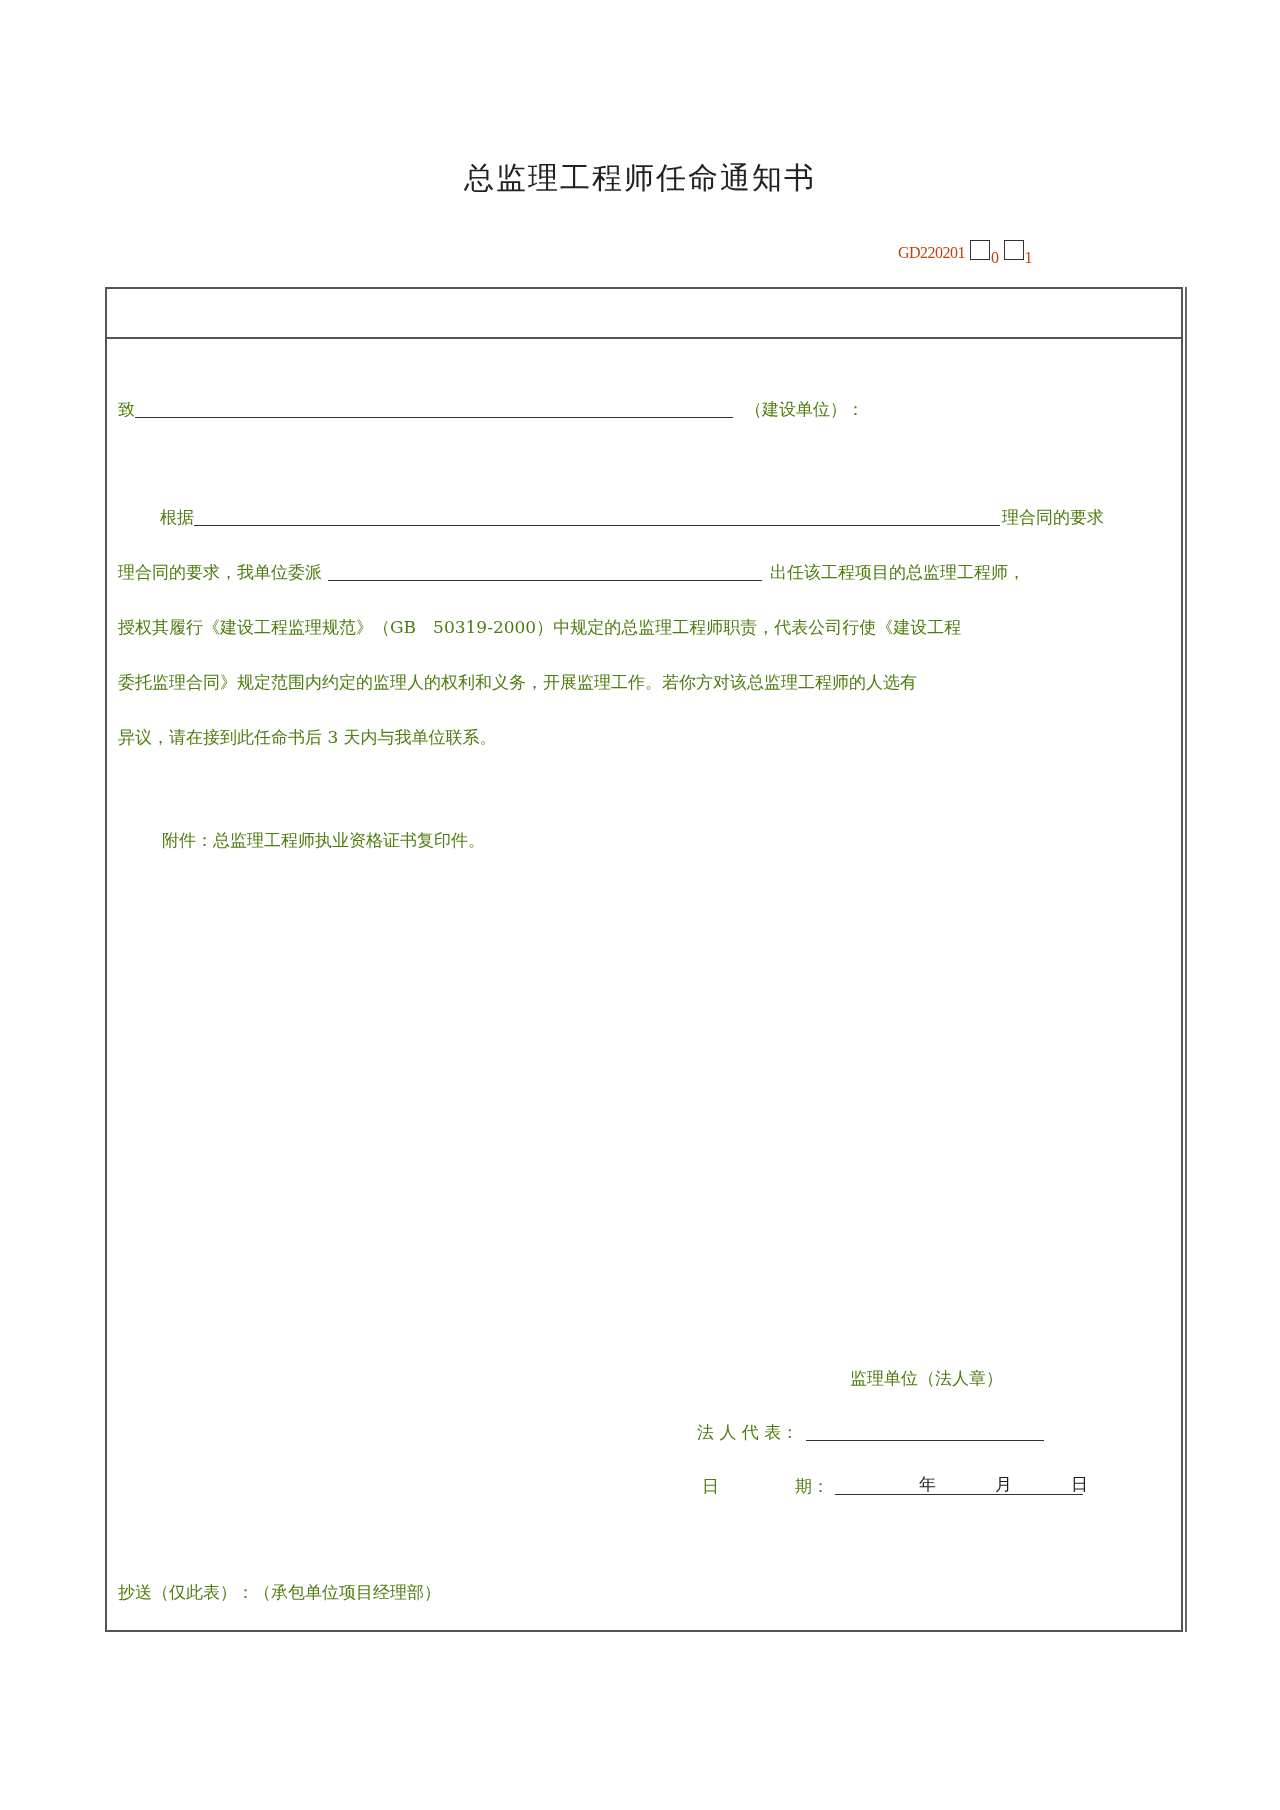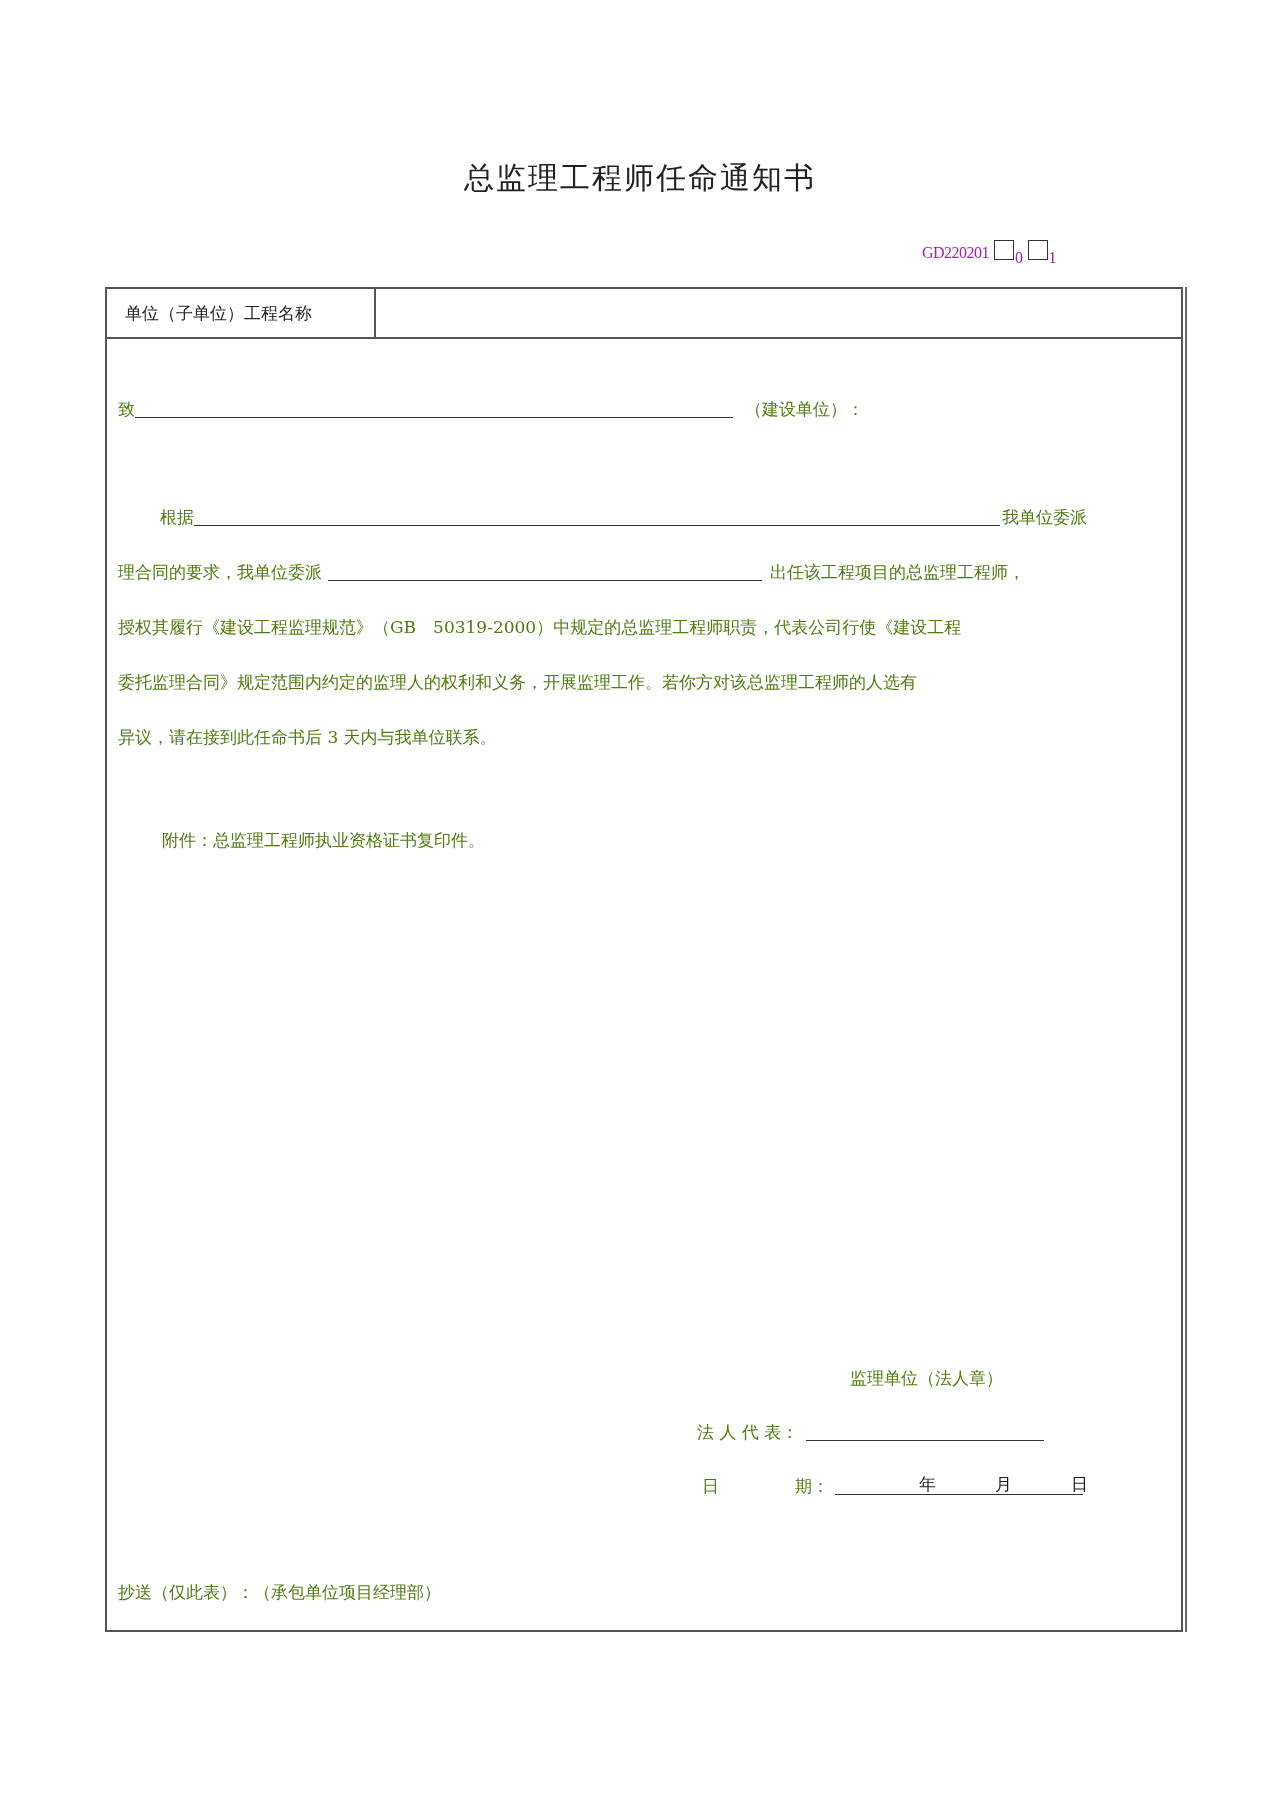--- a/index.html
+++ b/index.html
@@ -7,22 +7,22 @@
     width: 1280px; height: 1810px; position: relative; overflow: hidden;
     font-family: "DejaVu Serif", "Liberation Serif", serif;
     color: #1a1a1a;
   }
   .abs { position: absolute; white-space: nowrap; }
   .title {
     left: 0; width: 1280px; top: 158px; text-align: center;
     font-size: 30px; letter-spacing: 2px; color: #222;
   }
   .code {
-    left: 898px; top: 240px; font-size: 16px; color: #a21caf;
-    font-family: "Liberation Serif", serif; letter-spacing: -0.5px; margin-left: 24px;
+    left: 898px; top: 240px; font-size: 16px; color: #c2410c;
+    font-family: "Liberation Serif", serif; letter-spacing: -0.5px;
   }
   .code .box {
     display: inline-block; width: 18px; height: 18px; border: 1.5px solid #333;
     vertical-align: -2px; margin: 0 1px 0 5px;
   }
   .code .sub { font-size: 16px; vertical-align: -5px; }
   .table-frame {
     position: absolute; left: 105px; top: 287px; width: 1078px; height: 1345px;
     border: 2px solid #555; box-sizing: border-box;
   }
@@ -53,31 +53,30 @@
 <body>
 
 <div class="abs title">总监理工程师任命通知书</div>
 
 <div class="abs code">
   <span>GD220201</span><span class="box"></span><span class="sub">0</span><span class="box"></span><span class="sub">1</span>
 </div>
 
 <div class="table-frame">
   <div class="header-row">
-    <div class="header-label">单位（子单位）工程名称</div>
     <div class="header-value"></div>
   </div>
 </div>
 
 <div class="abs txt" style="left:118px; top:398px;">
   <span>致</span><span class="uline" style="width:598px;"></span><span style="margin-left:12px;">（建设单位）：</span>
 </div>
 
 <div class="abs txt" style="left:160px; top:506px;">
-  <span>根据</span><span class="uline" style="width:806px;"></span><span style="margin-left:2px;">我单位委派</span>
+  <span>根据</span><span class="uline" style="width:806px;"></span><span style="margin-left:2px;">理合同的要求</span>
 </div>
 
 <div class="abs txt" style="left:118px; top:561px;">
   <span>理合同的要求，我单位委派</span><span class="uline" style="width:434px; margin-left:6px;"></span><span style="margin-left:8px;">出任该工程项目的总监理工程师，</span>
 </div>
 
 <div class="abs txt" style="left:118px; top:616px;">授权其履行《建设工程监理规范》（GB　50319-2000）中规定的总监理工程师职责，代表公司行使《建设工程</div>
 
 <div class="abs txt" style="left:118px; top:671px;">委托监理合同》规定范围内约定的监理人的权利和义务，开展监理工作。若你方对该总监理工程师的人选有</div>
 

